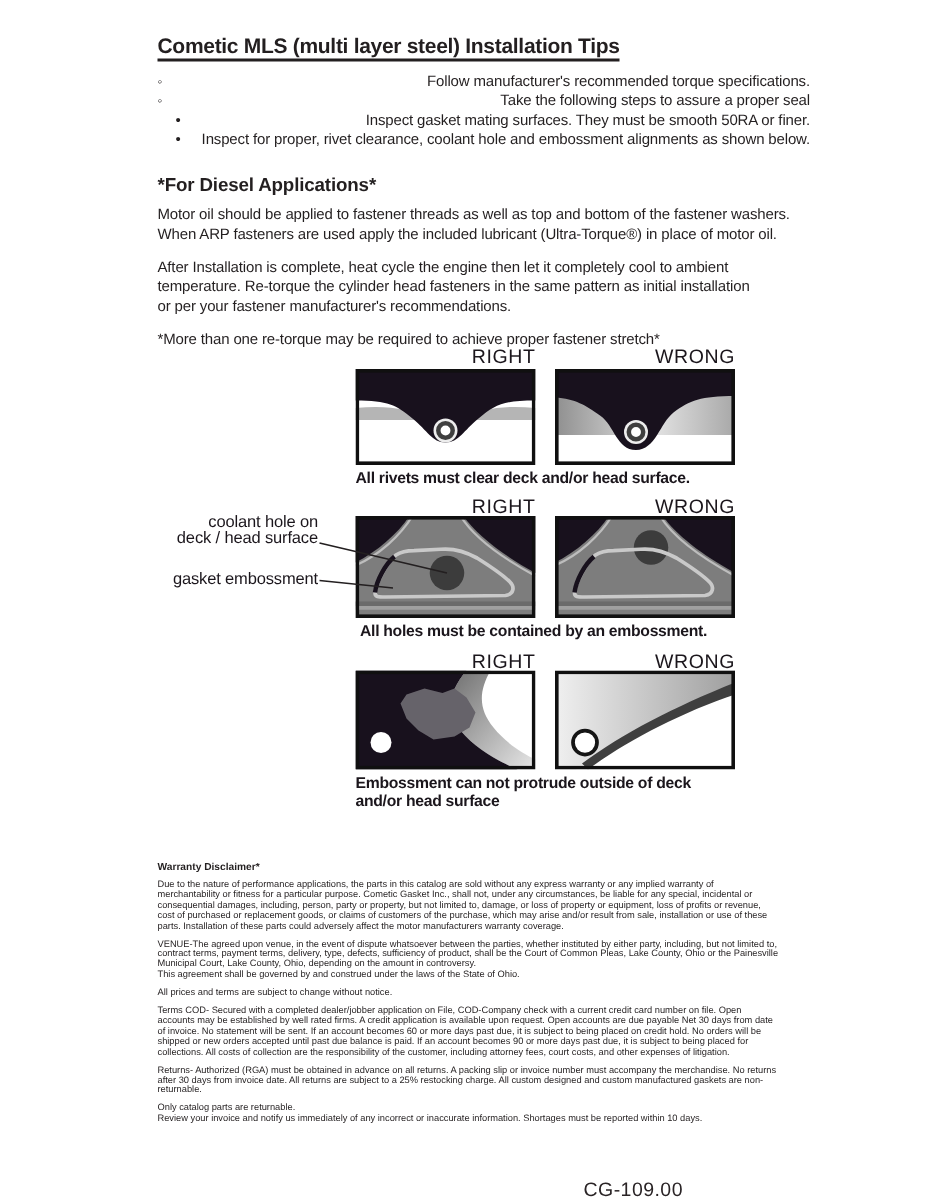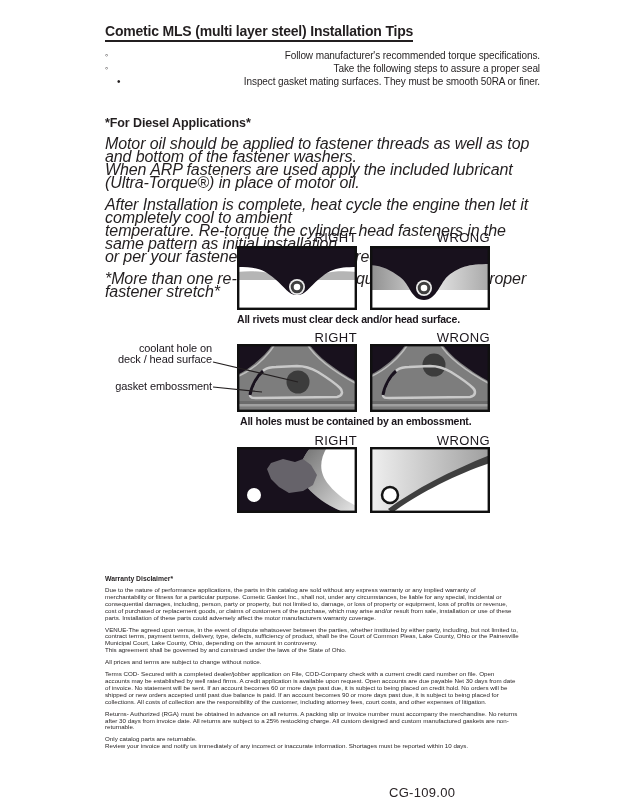--- a/index.html
+++ b/index.html
@@ -14,21 +14,21 @@
     border-bottom:2px solid #231f20;padding-bottom:1px;margin:0 0 7px 0;
   }
   ul.tips{list-style:none;margin:0;padding:0;font-size:10px;line-height:13px;letter-spacing:-0.1px;text-align:right;}
   ul.tips li{position:relative;padding-left:9px;}
   ul.tips li.main::before{content:"\25E6";position:absolute;left:0;top:0;font-size:9px;}
   ul.tips li.sub{margin-left:12px;padding-left:9px;}
   ul.tips li.sub::before{content:"\2022";position:absolute;left:0;top:0;font-size:10px;}
   
   .diesel{position:absolute;left:105px;top:116px;width:440px;}
   .diesel h2{font-size:12.5px;font-weight:bold;margin:0 0 7px 0;letter-spacing:-0.1px;}
-  .diesel p{font-size:16px;line-height:13px;margin:0 0 9px 0;letter-spacing:-0.1px;white-space:pre-line;font-style:italic;}
+  .diesel p{font-size:10px;line-height:13px;margin:0 0 9px 0;letter-spacing:-0.1px;white-space:pre-line;}
   
   .dglabel{position:absolute;width:120px;text-align:right;font-size:13px;letter-spacing:0.4px;color:#1b161c;}
   .dgbox{position:absolute;width:120px;}
   .dgcaption{position:absolute;font-size:10.5px;font-weight:bold;letter-spacing:-0.2px;line-height:12px;white-space:pre-line;color:#1b161c;}
   .callout{position:absolute;width:104px;text-align:right;font-size:11px;line-height:11px;letter-spacing:-0.1px;white-space:pre-line;color:#1b161c;}
   .leader{position:absolute;z-index:5;}
   
   .warranty{position:absolute;left:105px;top:575px;width:414px;}
   .warranty h3{font-size:6.8px;font-weight:bold;margin:0 0 5px 0;}
   .warranty p{font-size:6.2px;line-height:6.9px;margin:0 0 5px 0;white-space:pre-line;}
@@ -38,20 +38,21 @@
 <body>
 
 <div class="page">
 
   <div class="content">
     <h1 class="title">Cometic MLS (multi layer steel) Installation Tips</h1>
     <ul class="tips">
       <li class="main">Follow manufacturer's recommended torque specifications.</li>
       <li class="main">Take the following steps to assure a proper seal</li>
       <li class="sub">Inspect gasket mating surfaces.  They must be smooth 50RA or finer.</li>
+      <li class="sub">Inspect for proper, rivet clearance, coolant hole and embossment alignments as shown below.</li>
     </ul>
   </div>
 
   <div class="diesel">
     <h2>*For Diesel Applications*</h2>
     <p>Motor oil should be applied to fastener threads as well as top and bottom of the fastener washers.
 When ARP fasteners are used apply the included lubricant (Ultra-Torque®) in place of motor oil.</p>
     <p>After Installation is complete, heat cycle the engine then let it completely cool to ambient
 temperature. Re-torque the cylinder head fasteners in the same pattern as initial installation
 or per your fastener manufacturer's recommendations.</p>
@@ -168,20 +169,22 @@
     </defs>
     <rect x="0" y="0" width="120" height="66" fill="#ffffff"></rect>
     <path d="M0,0 H120 V10 C80,26 45,44 22,62 L14,66 H0 Z" fill="url(#p3w)"></path>
     <path d="M120,8 C80,24 45,42 18,62 L22,66 C46,48 84,28 120,16 Z" fill="#3f3f3f"></path>
     <g>
       <circle cx="20" cy="48" r="8" fill="#ffffff" stroke="#151515" stroke-width="2.5"></circle>
     </g>
     <rect x="1.2" y="1.2" width="117.6" height="63.6" fill="none" stroke-width="2.4" stroke="#101010"></rect>
   </svg>
 
+  <div class="dgcaption" style="left:237px;top:516px">Embossment can not protrude outside of deck
+and/or head surface</div>
 
   <div class="warranty">
     <h3>Warranty Disclaimer*</h3>
     <p>Due to the nature of performance applications, the parts in this catalog are sold without any express warranty or any implied warranty of merchantability or fitness for a particular purpose.  Cometic Gasket Inc., shall not, under any circumstances, be liable for any special, incidental or consequential damages, including, person, party or property, but not limited to, damage, or loss of property or equipment, loss of profits or revenue, cost of purchased or replacement goods, or claims of customers of the purchase, which may arise and/or result from sale, installation or use of these parts.  Installation of these parts could adversely affect the motor manufacturers warranty coverage.</p>
     <p>VENUE-The agreed upon venue, in the event of dispute whatsoever between the parties, whether instituted by either party, including, but not limited to, contract terms, payment terms, delivery, type, defects, sufficiency of product, shall be the Court of Common Pleas, Lake County, Ohio or the Painesville Municipal Court, Lake County, Ohio, depending on the amount in controversy.
 This agreement shall be governed by and construed under the laws of the State of Ohio.</p>
     <p>All prices and terms are subject to change without notice.</p>
     <p>Terms COD- Secured with a completed dealer/jobber application on File, COD-Company check with a current credit card number on file.  Open accounts may be established by well rated firms.  A credit application is available upon request.  Open accounts are due payable Net 30 days from date of invoice.  No statement will be sent.  If an account becomes 60 or more days past due, it is subject to being placed on credit hold.  No orders will be shipped or new orders accepted until past due balance is paid.  If an account becomes 90 or more days past due, it is subject to being placed for collections.  All costs of collection are the responsibility of the customer, including attorney fees, court costs, and other expenses of litigation.</p>
     <p>Returns- Authorized (RGA) must be obtained in advance on all returns.  A packing slip or invoice number must accompany the merchandise.  No returns after 30 days from invoice date.  All returns are subject to a 25% restocking charge.  All custom designed and custom manufactured gaskets are non-returnable.</p>
     <p>Only catalog parts are returnable.

